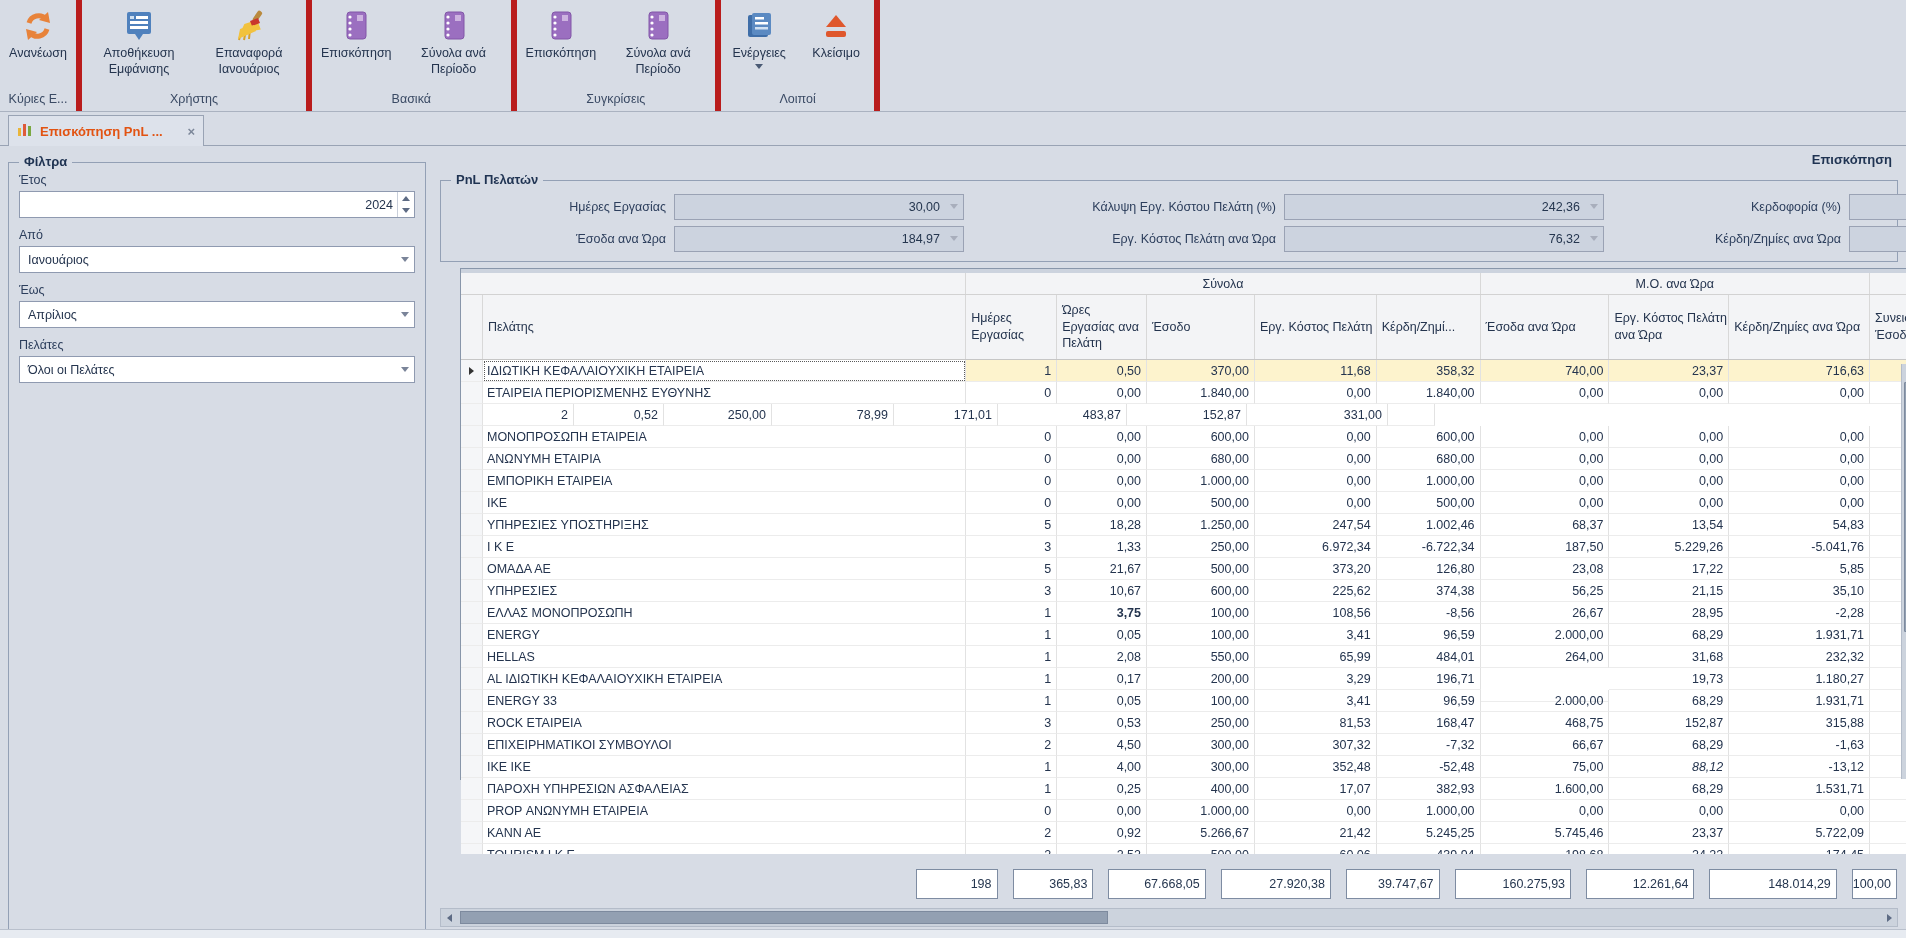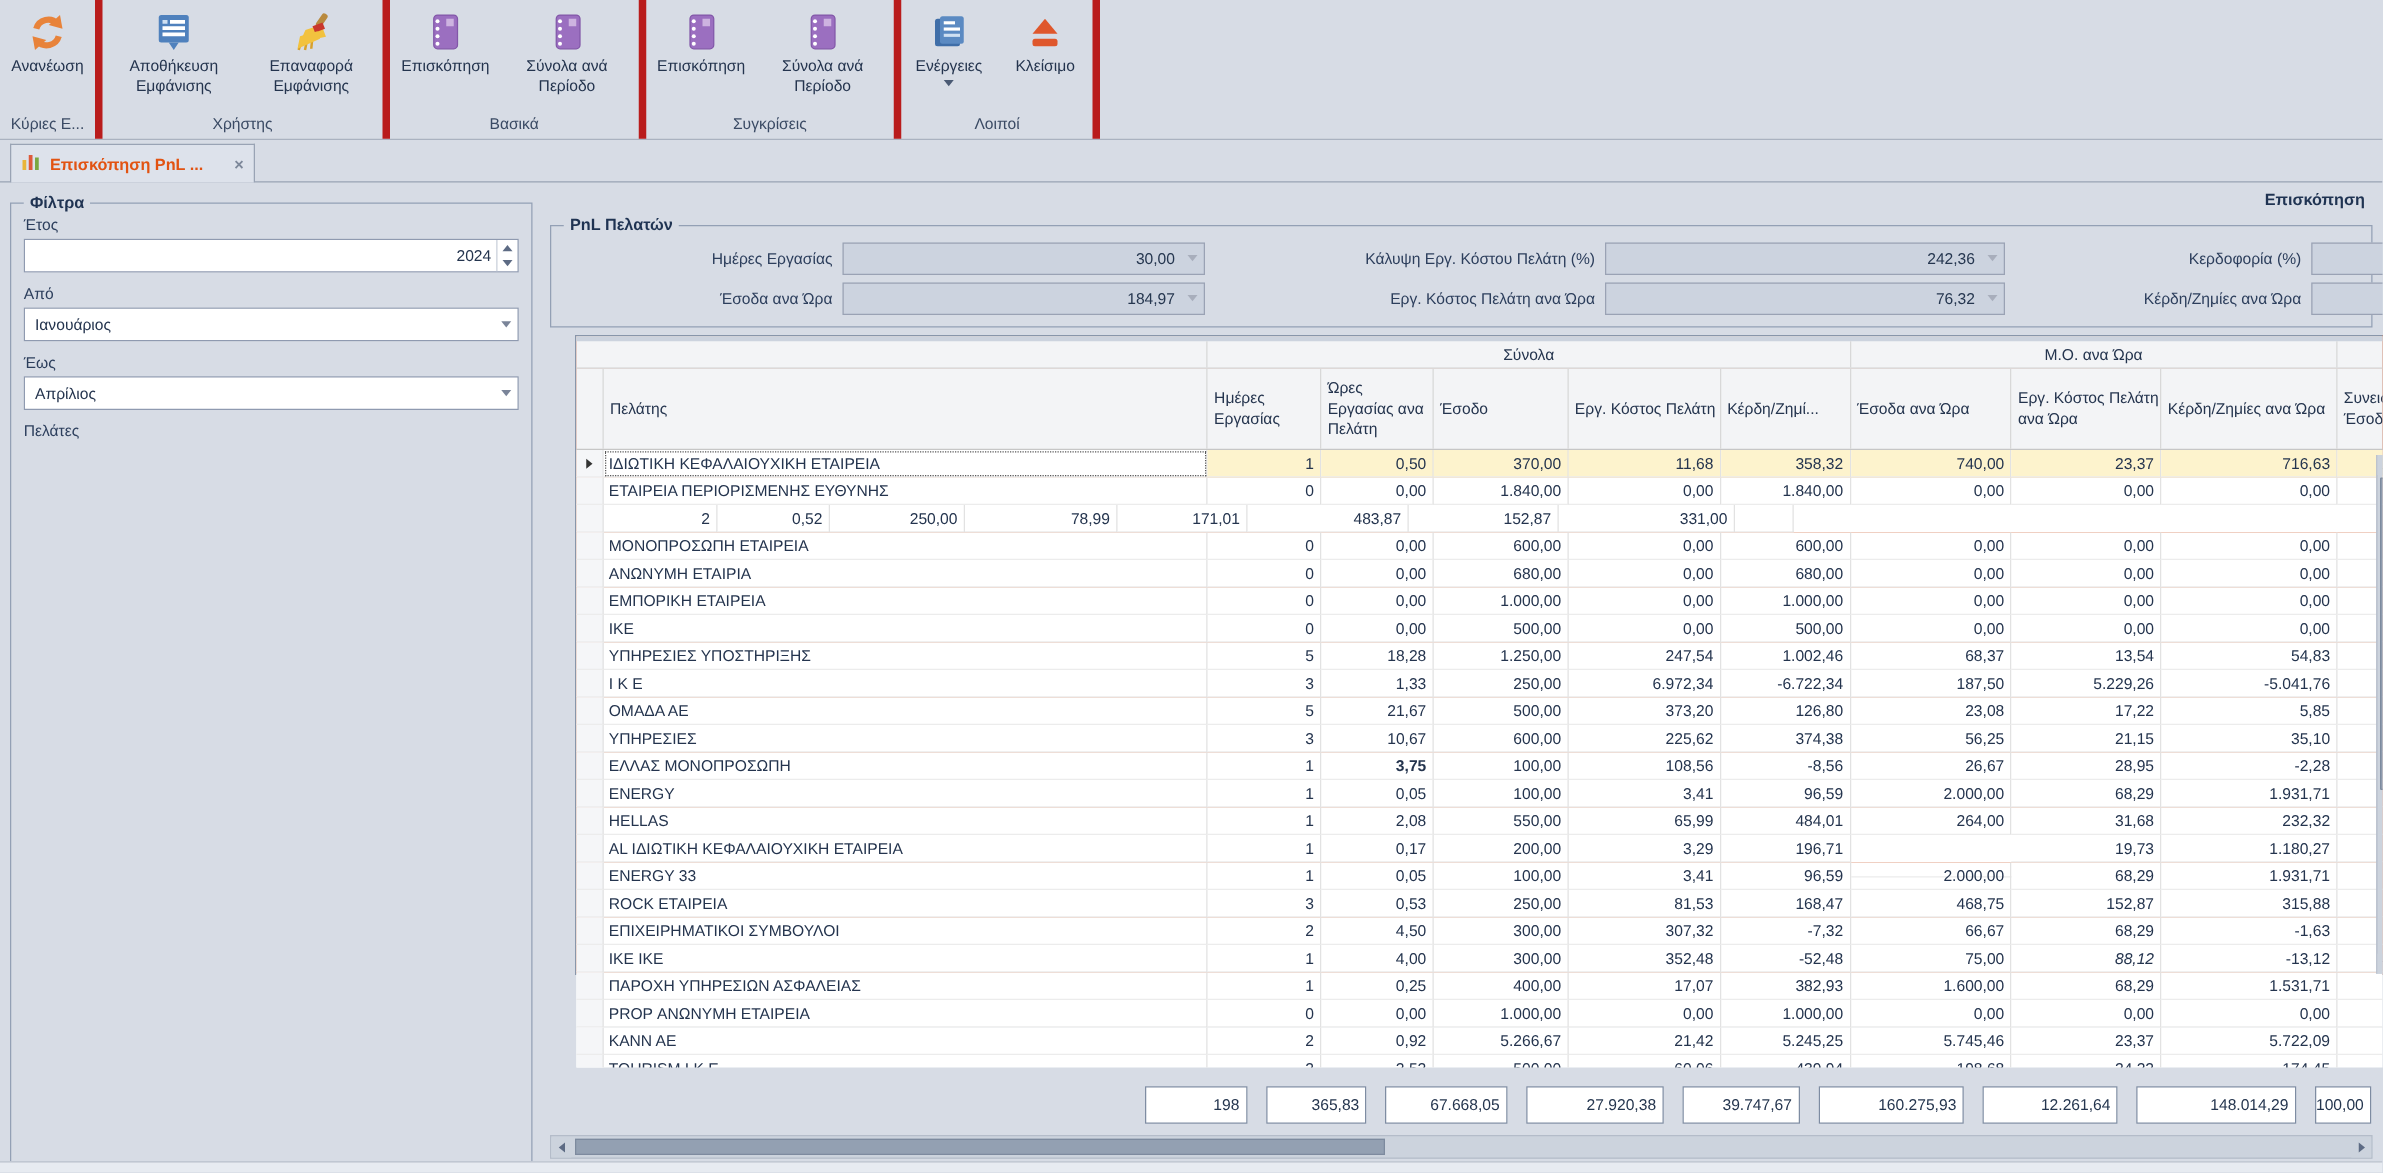--- a/index.html
+++ b/index.html
@@ -117,21 +117,21 @@
       <div class="rbtn">
         <span class="ric">
           <svg width="34" height="34" viewBox="0 0 34 34">
             <rect x="23" y="1" width="5" height="12" rx="2" fill="#b98a3e" transform="rotate(35 25 7)"></rect>
             <polygon points="12,16 24,10 29,19 9,26" fill="#f2c23e" transform="rotate(8 19 18)"></polygon>
             <polygon points="18,12 26,9 28,14 20,17" fill="#c9372c"></polygon>
             <path d="M10 20 L7 31 M14 21 L12 31 M18 20 L17 30" stroke="#d8a12c" stroke-width="2" fill="none"></path>
             <polygon points="8,20 22,16 24,22 6,30" fill="#f2c23e"></polygon>
           </svg>
         </span>
-        <span class="rlabel">Επαναφορά Εμφάνισης</span>
+        <span class="rlabel">Επαναφορά Ιανουάριος</span>
       </div>
     </div>
     <div class="rcaption">Χρήστης</div>
   </div>
 
   <div class="rgroup">
     <div class="rbuttons">
       <div class="rbtn">
         <span class="ric">
           <svg width="34" height="34" viewBox="0 0 34 34">
@@ -264,20 +264,26 @@
 
   <div class="f-label">Έως</div>
   <div class="f-field">
     <span class="val">Απρίλιος</span>
     <span class="combo-arrow">
         <i></i>
       </span>
   </div>
 
   <div class="f-label">Πελάτες</div>
+  <div class="f-field">
+    <span class="val">Όλοι οι Πελάτες</span>
+    <span class="combo-arrow">
+        <i></i>
+      </span>
+  </div>
 </div>
 
 <div class="view-title">Επισκόπηση</div>
 
 <div class="groupbox pnlbox">
   <div class="gcaption">PnL Πελατών</div>
   <div class="pnl-grid">
     <span class="p-label">Ημέρες Εργασίας</span>
     <span class="p-field">
         <span class="val">30,00</span>

